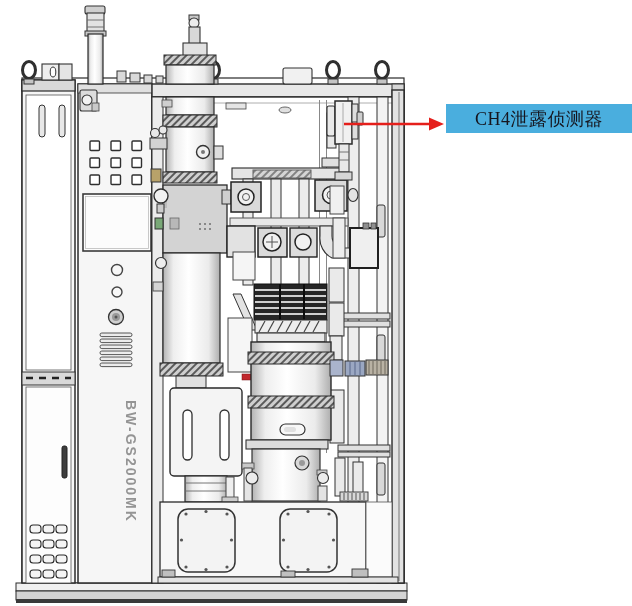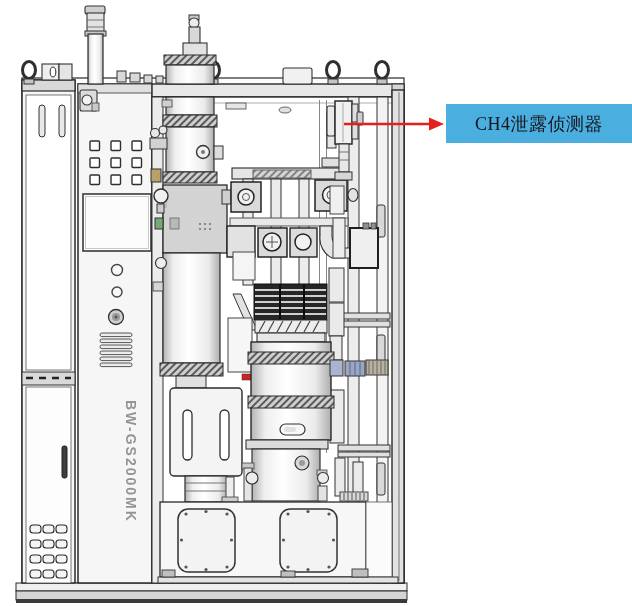--- a/index.html
+++ b/index.html
@@ -1,19 +1,19 @@
 <!DOCTYPE html>
 <html><head>
 <meta charset="utf-8">
 <style>
   html,body{margin:0;padding:0;background:#fff;}
   .stage{position:relative;width:632px;height:606px;background:#ffffff;overflow:hidden;
          font-family:"Liberation Sans","DejaVu Sans",sans-serif;}
   .stage svg{position:absolute;left:0;top:0;}
-  .callout{position:absolute;left:446px;top:104px;width:186px;height:39px;
+  .callout{position:absolute;left:446px;top:104px;width:186px;height:29px;
            display:flex;align-items:center;justify-content:center;
            font-family:"Liberation Serif","DejaVu Serif",serif;
            font-size:18px;color:#16161f;letter-spacing:.5px;}
   .s2{stroke:#2a2a2a;stroke-width:1.5;fill:#f6f6f6}
   .wht{stroke:#2f2f2f;stroke-width:1.3;fill:#ffffff}
   .mid{stroke:#2a2a2a;stroke-width:1.2;fill:#d9d9d9}
   .cyl{fill:url(#cyl);stroke:#2a2a2a;stroke-width:1.2}
   .hat{fill:url(#hatch);stroke:#2a2a2a;stroke-width:1}
   .thin{stroke:#666;stroke-width:.9;fill:none}
   .blk{stroke:#222;stroke-width:1.5;fill:#dadada}

